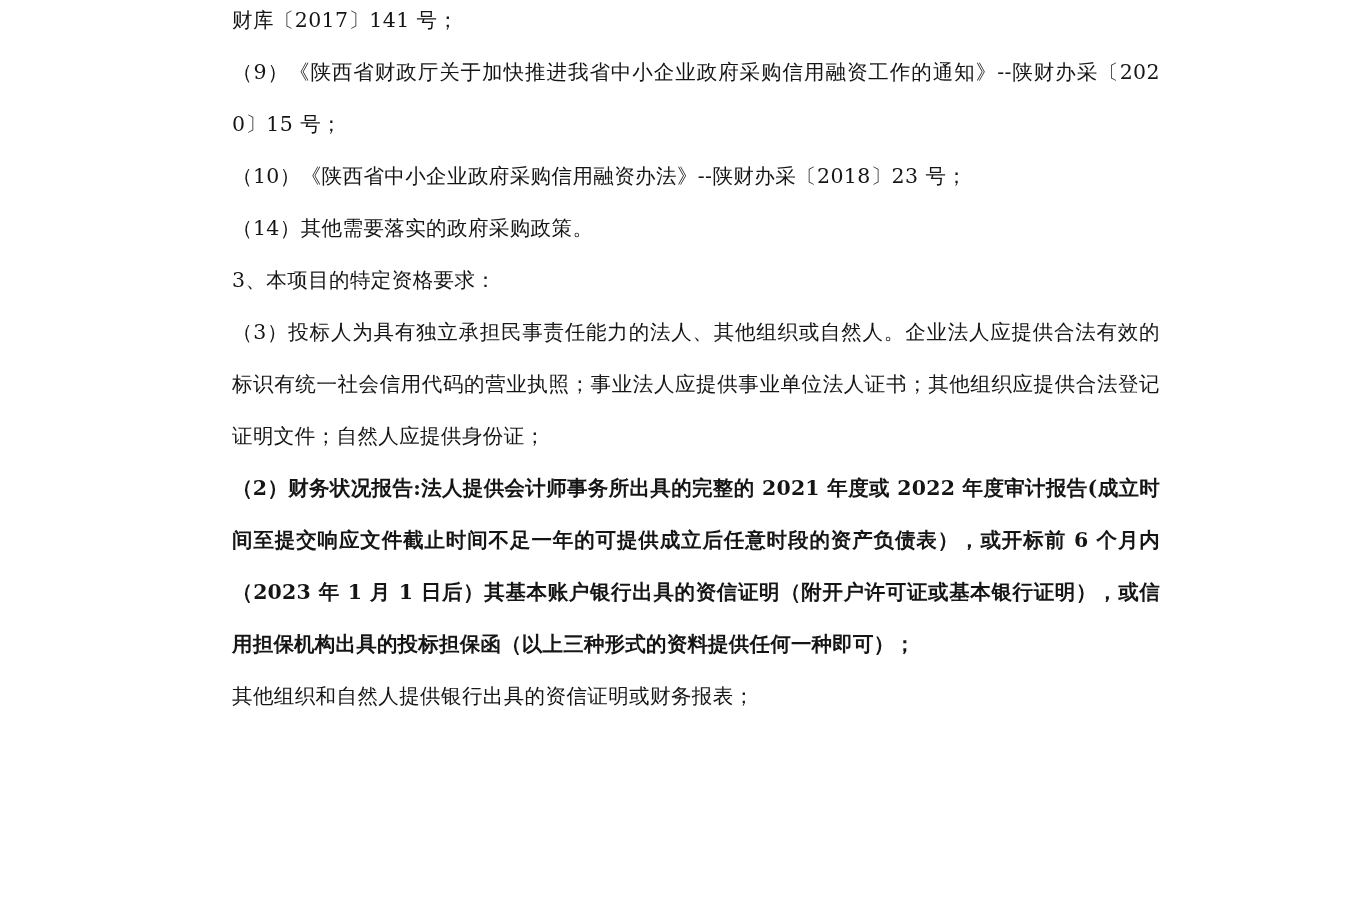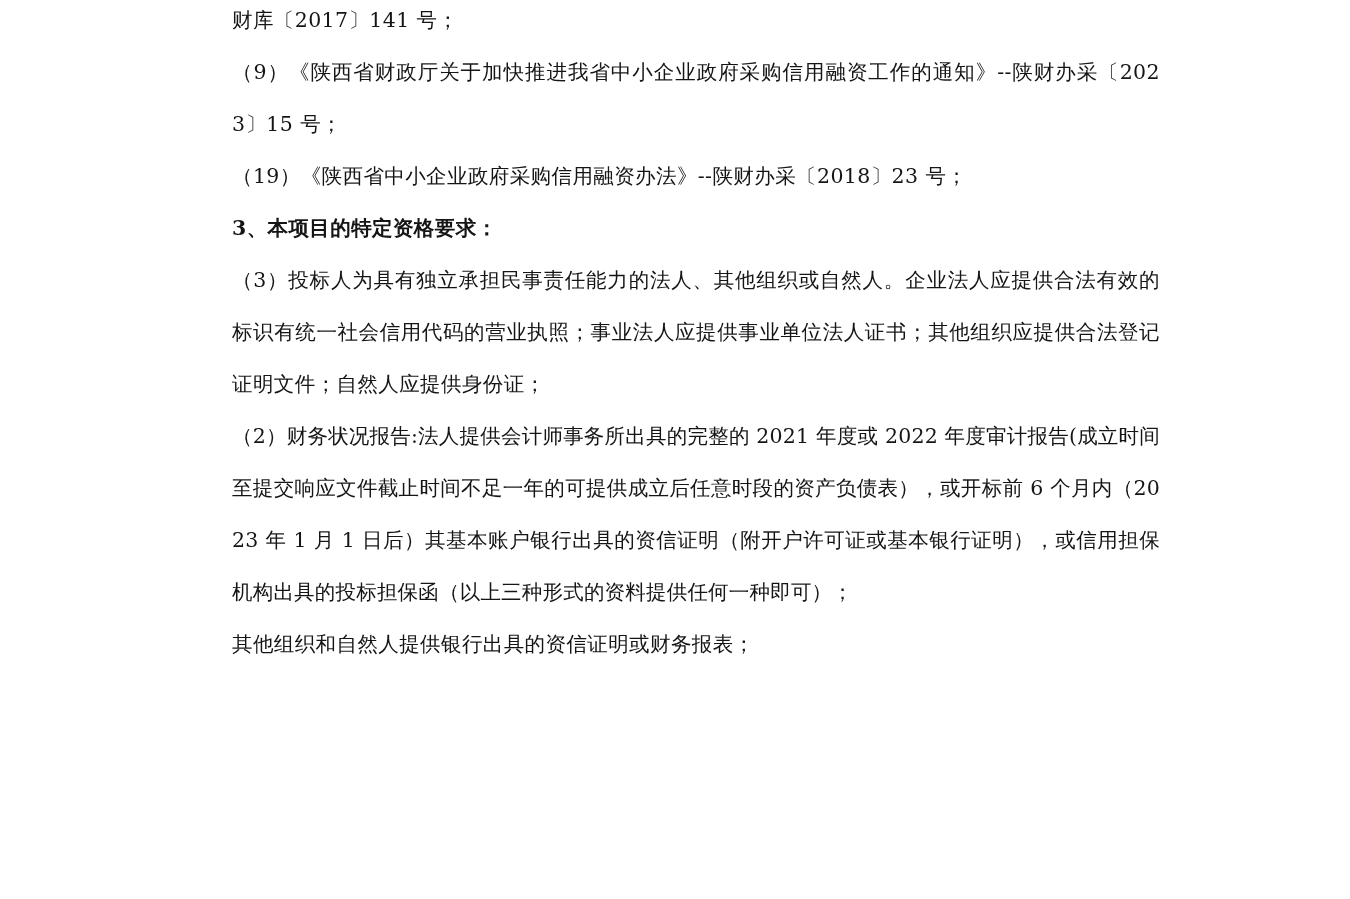--- a/index.html
+++ b/index.html
@@ -32,45 +32,47 @@
     text-align: justify;
     text-justify: inter-ideograph;
     margin: 0;
     color: #151515;
     word-break: break-all;
   }
   .para.indent {
     text-indent: 0;
   }
   .para.bold {
-    font-weight: 700;
+    font-weight: 400;
   }
   .first-line {
     margin-top: -6px;
   }
   
   .tight {
     letter-spacing: 0.2px;
+    font-weight: bold;
   }
 </style>
 </head>
 <body>
 
 <div class="page">
   <div class="doc-body">
 
     <p class="para first-line">财库〔2017〕141 号；</p>
 
-    <p class="para indent">（9）《陕西省财政厅关于加快推进我省中小企业政府采购信用融资工作的通知》--陕财办采〔2023〕15 号；</p>
+    <p class="para indent">（9）《陕西省财政厅关于加快推进我省中小企业政府采购信用融资工作的通知》--陕财办采〔2020〕15 号；</p>
 
-    <p class="para indent">（19）《陕西省中小企业政府采购信用融资办法》--陕财办采〔2018〕23 号；</p>
+    <p class="para indent">（10）《陕西省中小企业政府采购信用融资办法》--陕财办采〔2018〕23 号；</p>
 
 
 
 
+    <p class="para indent">（14）其他需要落实的政府采购政策。</p>
 
     <p class="para bold">3、本项目的特定资格要求：</p>
 
     <p class="para indent">（3）投标人为具有独立承担民事责任能力的法人、其他组织或自然人。企业法人应提供合法有效的标识有统一社会信用代码的营业执照；事业法人应提供事业单位法人证书；其他组织应提供合法登记证明文件；自然人应提供身份证；</p>
 
     <p class="para indent tight">（2）财务状况报告:法人提供会计师事务所出具的完整的 2021 年度或 2022 年度审计报告(成立时间至提交响应文件截止时间不足一年的可提供成立后任意时段的资产负债表），或开标前 6 个月内（2023 年 1 月 1 日后）其基本账户银行出具的资信证明（附开户许可证或基本银行证明），或信用担保机构出具的投标担保函（以上三种形式的资料提供任何一种即可）；</p>
 
     <p class="para">其他组织和自然人提供银行出具的资信证明或财务报表；</p>
 
   </div>

